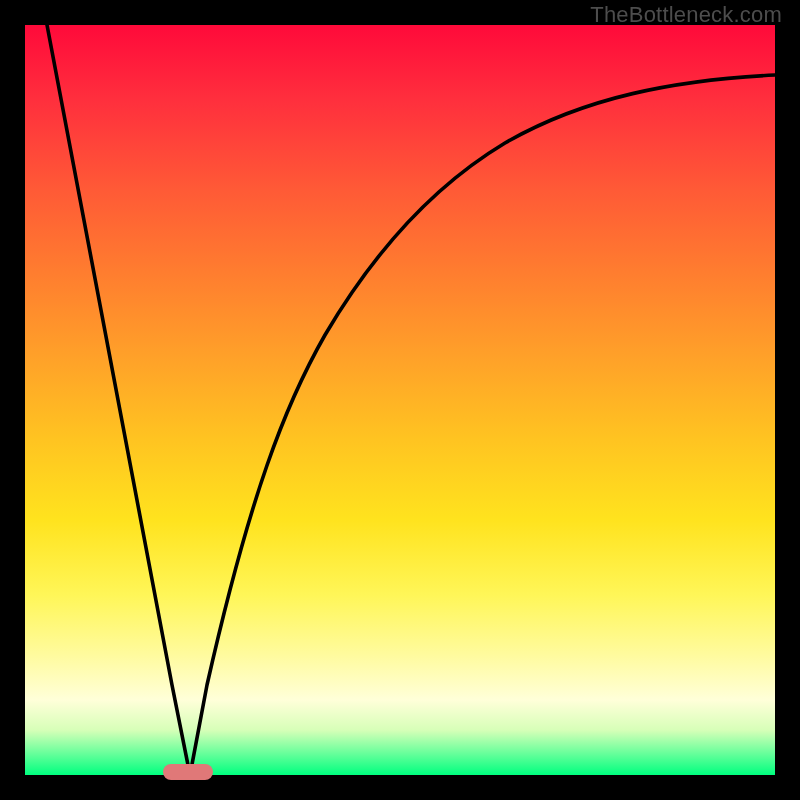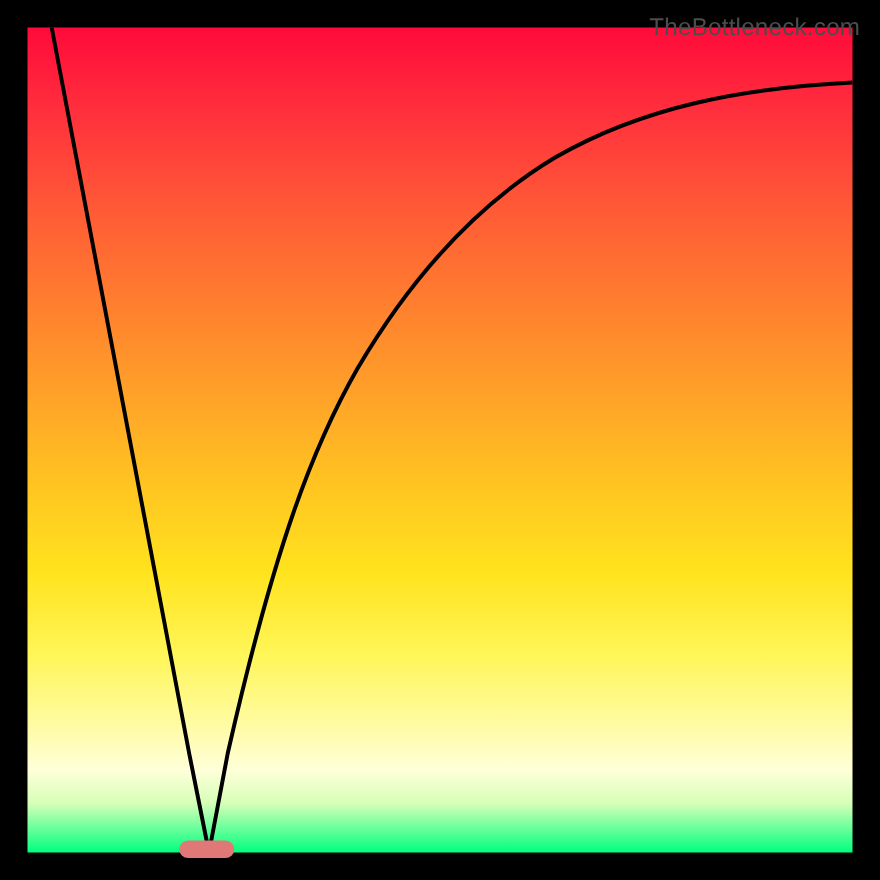--- a/index.html
+++ b/index.html
@@ -28,21 +28,21 @@
       #fff658 76%,
       #fffb9e 84%,
       #ffffd9 90%,
       #d7ffb8 94%,
       #6cff9c 97%,
       #00ff7f 100%
     );
   }
   .watermark {
     position: absolute;
-    top: 12px;
+    top: 2px;
     right: 18px;
     color: #4d4d4d;
     font-size: 22px;
     font-weight: 500;
     letter-spacing: 0.2px;
     user-select: none;
   }
   svg.curve {
     position: absolute;
     left: 0;

